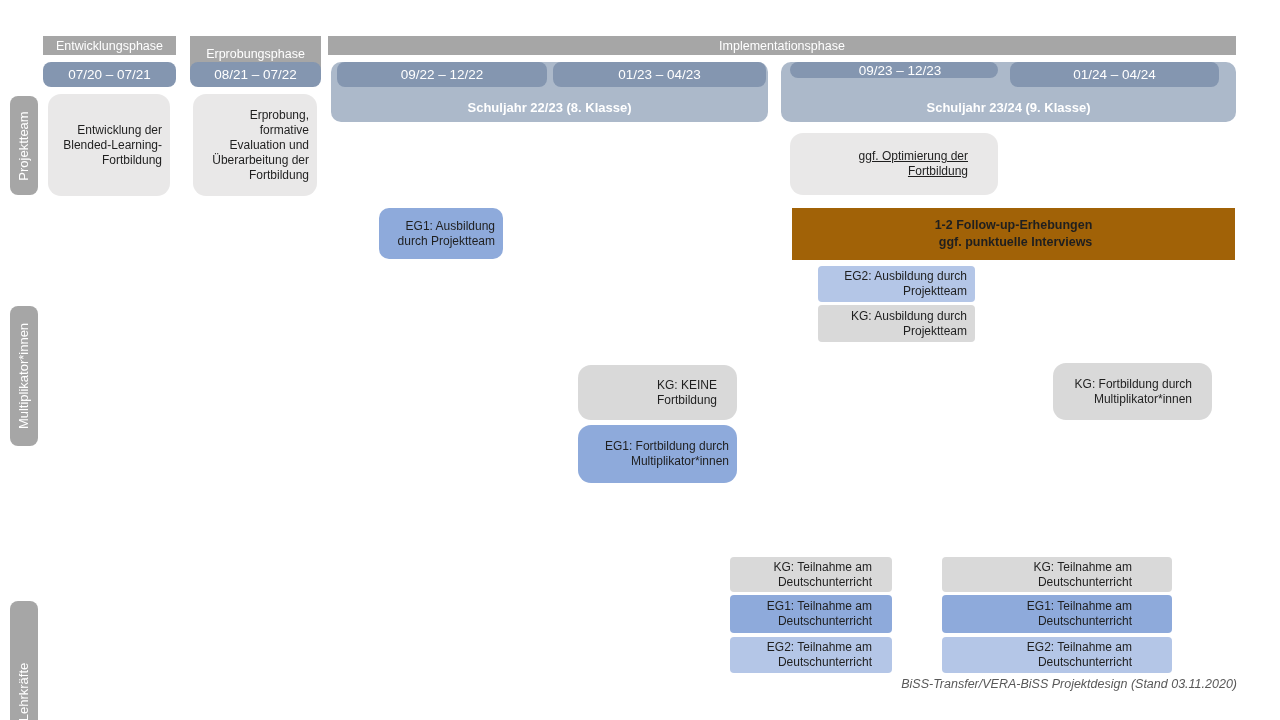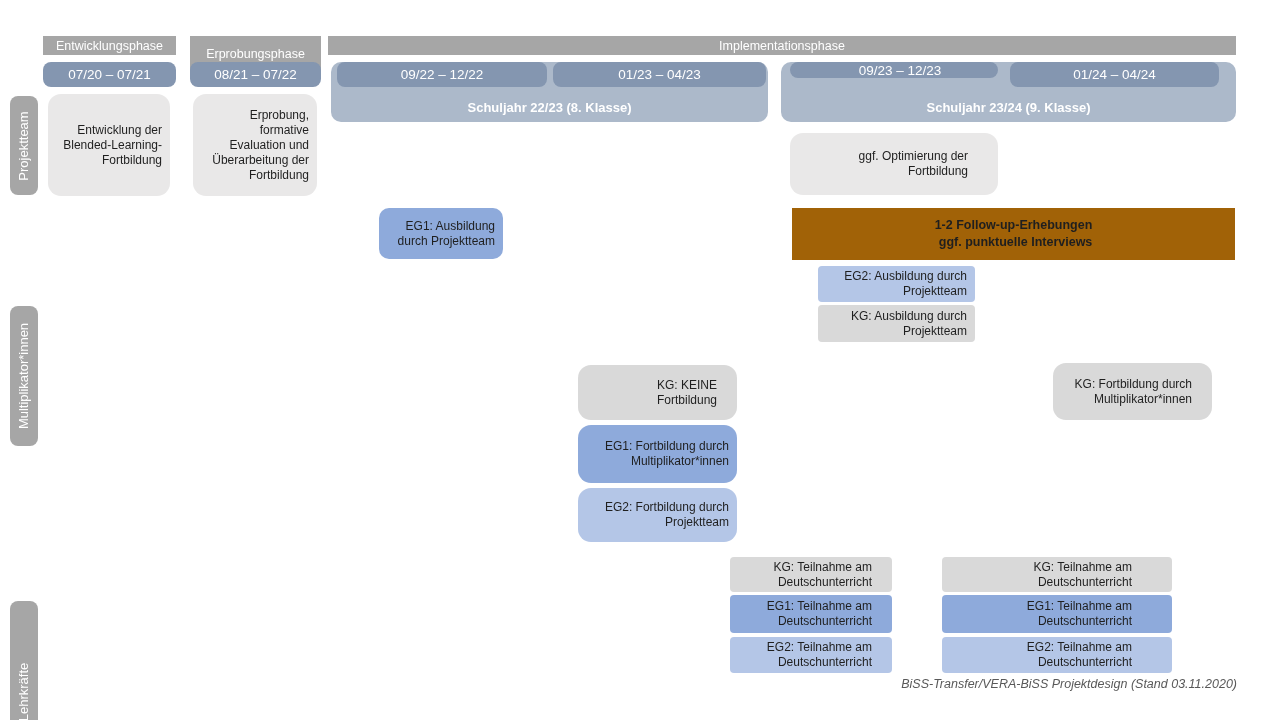--- a/index.html
+++ b/index.html
@@ -18,21 +18,21 @@
   
   .rowlab{background:#a6a6a6;border-radius:8px;}
   .rowlab .vtext{color:#ffffff;font-size:13px;}
   
   .act{border-radius:13px;font-size:12px;line-height:1.25;padding:3px 8px;}
   .graybox{background:#e9e8e8;}
   .kgbox{background:#d9d9d9;}
   .eg1box{background:#8eaadb;}
   .eg2box{background:#b4c6e7;}
   .pad20{padding-left:20px;padding-right:20px;}
-  .pad30{padding-left:30px;padding-right:30px;}
+  .pad30{padding-left:30px;padding-right:30px;text-decoration:underline;}
   .pad40{padding-left:40px;padding-right:40px;}
   .r8{border-radius:4px;}
   .r10{border-radius:10px;}
   
   .green{background:#a16207;}
   .gbig{font-weight:bold;font-size:12.5px;line-height:1.35;}
   
   .vwrap{position:relative;}
   .vtext{position:absolute;left:50%;top:50%;
          transform:translate(-50%,-50%) rotate(-90deg);
@@ -85,21 +85,20 @@
       <span class="vline">1-2 Follow-up-Erhebungen</span>
       <span class="vline">ggf. punktuelle Interviews</span>
     </div>
   </div>
 
   <div class="abs flexc act eg2box r8" style="left:818px;top:266px;width:157px;height:36px;">EG2: Ausbildung durch Projektteam</div>
   <div class="abs flexc act kgbox r8" style="left:818px;top:305px;width:157px;height:37px;">KG: Ausbildung durch Projektteam</div>
 
   <div class="abs flexc act kgbox pad20" style="left:578px;top:365px;width:159px;height:55px;">KG: KEINE Fortbildung</div>
   <div class="abs flexc act eg1box" style="left:578px;top:425px;width:159px;height:58px;">EG1: Fortbildung durch Multiplikator*innen</div>
-  <div class="abs flexc act eg2box" style="left:578px;top:488px;width:159px;height:54px;">EG2: Fortbildung durch Projektteam</div>
 
   <div class="abs flexc act kgbox pad20" style="left:1053px;top:363px;width:159px;height:57px;">KG: Fortbildung durch Multiplikator*innen</div>
 
   <div class="abs flexc act kgbox r8 pad20" style="left:730px;top:557px;width:162px;height:35px;">KG: Teilnahme am Deutschunterricht</div>
   <div class="abs flexc act eg1box r8 pad20" style="left:730px;top:595px;width:162px;height:38px;">EG1: Teilnahme am Deutschunterricht</div>
   <div class="abs flexc act eg2box r8 pad20" style="left:730px;top:637px;width:162px;height:36px;">EG2: Teilnahme am Deutschunterricht</div>
 
   <div class="abs flexc act kgbox r8 pad40" style="left:942px;top:557px;width:230px;height:35px;">KG: Teilnahme am Deutschunterricht</div>
   <div class="abs flexc act eg1box r8 pad40" style="left:942px;top:595px;width:230px;height:38px;">EG1: Teilnahme am Deutschunterricht</div>
   <div class="abs flexc act eg2box r8 pad40" style="left:942px;top:637px;width:230px;height:36px;">EG2: Teilnahme am Deutschunterricht</div>

